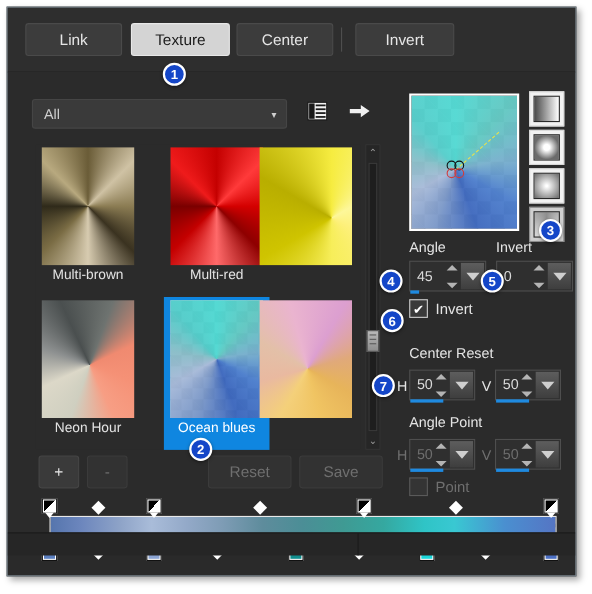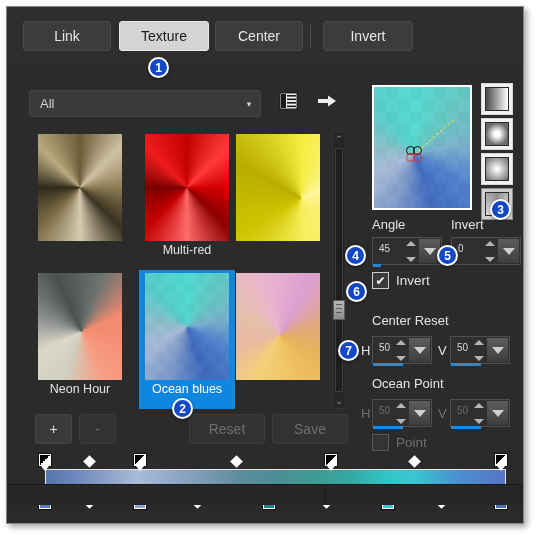--- a/index.html
+++ b/index.html
@@ -40,21 +40,21 @@
 
   .toolicon{position:absolute;top:26px;cursor:pointer;}
   .ic-list{left:272px;}
   .ic-arrow{left:310px;}
 
   
   .glist{position:absolute;left:25px;top:66px;width:296px;height:278px;background:#2b2b2b;}
   .grow{position:absolute;left:0;width:296px;height:139px;}
   .grow.r1{top:0;} .grow.r2{top:139px;}
   .gcell{position:absolute;top:0;width:96px;height:139px;cursor:pointer;}
-  .gcell.c1{left:0;} .gcell.c2{left:107px;} .gcell.c3{left:198px;}
+  .gcell.c1{left:0;} .gcell.c2{left:117px;} .gcell.c3{left:198px;}
   .gcell .thumb{position:absolute;left:6px;top:3px;width:84px;height:107px;}
   .gcell .cname{position:absolute;left:0;top:112px;width:96px;text-align:center;
                 font-size:12.5px;color:#e2e2e2;}
   .gcell.sel{background:#0f86e0;}
   .gcell.sel .cname{color:#ffffff;}
 
   
   .sbar{position:absolute;left:325px;top:66px;width:14px;height:278px;background:#262626;
         border:1px solid #333;box-sizing:border-box;cursor:pointer;}
   .sb-up,.sb-dn{position:absolute;left:0;width:12px;height:14px;color:#9a9a9a;font-size:9px;
@@ -135,21 +135,21 @@
 
   .lbl{position:absolute;font-size:13px;color:#e4e4e4;}
   .lbl-angle{left:13px;top:152px;}
   .lbl-repeats{left:92px;top:152px;}
   .lbl-center{left:13px;top:248px;}
   .lbl-focal{left:13px;top:311px;}
   .pfx{position:absolute;font-size:13px;color:#e4e4e4;}
 
   .spin{position:absolute;height:28px;background:#2f2f2f;border:1px solid #4e4e4e;
         box-sizing:border-box;cursor:text;}
-  .spin .val{position:absolute;left:6px;top:5px;font-size:10px;color:#d8d8d8;}
+  .spin .val{position:absolute;left:6px;top:5px;font-size:13px;color:#d8d8d8;}
   .spin.dis .val{color:#6d6d6d;}
   .spin .arrows{position:absolute;right:24px;top:3px;width:13px;height:21px;
                 display:flex;flex-direction:column;justify-content:space-between;cursor:pointer;}
   .spin .arrows span{display:block;width:0;height:0;margin:0 auto;
         border-left:5px solid transparent;border-right:5px solid transparent;}
   .spin .arrows .u{border-bottom:5px solid #b4b4b4;}
   .spin .arrows .d{border-top:5px solid #b4b4b4;}
   .spin .drop{position:absolute;right:1px;top:1px;width:21px;height:24px;
               background:linear-gradient(#5d5d5d,#3e3e3e);display:flex;align-items:center;
               justify-content:center;cursor:pointer;}
@@ -224,20 +224,21 @@
           <svg width="20" height="20" viewBox="0 0 20 20">
             <path d="M1 8 H11 V4.5 L19 10 L11 15.5 V12 H1 Z" fill="#f0f0f0"></path>
           </svg>
         </div>
 
         <div class="glist">
 
           <div class="grow r1">
             <div class="gcell c1">
               <div class="thumb" style="background:conic-gradient(from 0deg at 50% 50%,#6a5c37,#cfc2a4,#8b7c53,#3a3220,#d7cbb0,#7a6c44,#2f2a1a,#b8a97f,#6a5c37);"></div>
+              <div class="cname">Multi-brown</div>
             </div>
             <div class="gcell c2">
               <div class="thumb" style="background:conic-gradient(from 0deg at 50% 50%,#c40000,#ff3a3a,#d40000,#8e0000,#ff6a6a,#c40000,#7a0000,#ef1b1b,#c40000);"></div>
               <div class="cname">Multi-red</div>
             </div>
             <div class="gcell c3">
               <div class="thumb" style="background:conic-gradient(from 120deg at 78% 60%,#fdf07a,#f7ee5a,#cfc400,#b9ae00,#f6ec40,#fdf79a,#fdf07a);"></div>
             </div>
           </div>
 
@@ -365,21 +366,21 @@
           <span class="arrows">
               <span class="u"></span>
               <span class="d"></span>
             </span>
           <span class="drop">
               <i></i>
             </span>
           <span class="fill" style="width:52%"></span>
         </div>
 
-        <div class="lbl lbl-focal">Ocean Point</div>
+        <div class="lbl lbl-focal">Angle Point</div>
         <span class="pfx" style="left:2px;top:341px;color:#6f6f6f;">H</span>
         <div class="spin dis" style="left:13px;top:334px;width:60px;">
           <span class="val">50</span>
           <span class="arrows">
               <span class="u"></span>
               <span class="d"></span>
             </span>
           <span class="drop">
               <i></i>
             </span>

